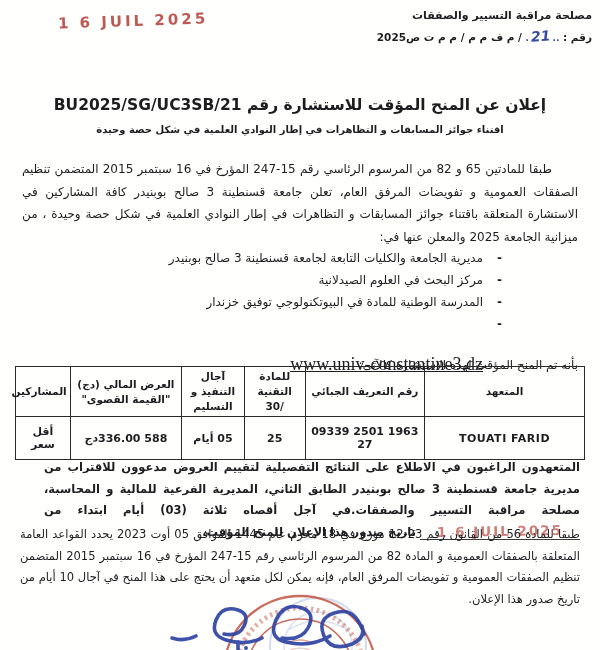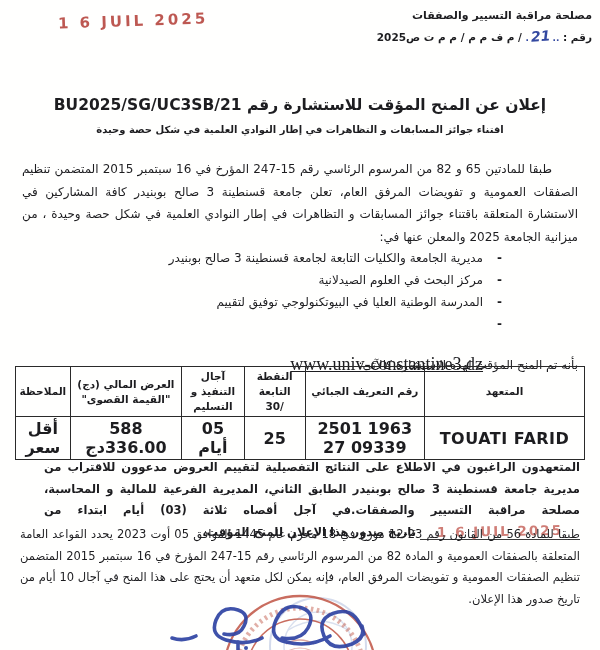--- a/index.html
+++ b/index.html
@@ -65,21 +65,21 @@
   
   table.results{
     position:absolute;top:366px;left:15px;width:570px;
     border-collapse:collapse;direction:rtl;table-layout:fixed;
   }
   table.results th,table.results td{
     border:1.2px solid #2a2a2a;text-align:center;vertical-align:middle;
     padding:2px 3px;
   }
   table.results th{font-size:10.5px;font-weight:bold;height:40px;line-height:15px;}
-  table.results td{font-size:16px;font-weight:bold;height:38px;}
+  table.results td{font-size:11px;font-weight:bold;height:38px;}
   .col-supplier{width:158px;} .col-tax{width:118px;} .col-score{width:60px;}
   .col-delay{width:62px;} .col-price{width:110px;} .col-note{width:54px;}
   .cell-supplier{font-size:12.5px;letter-spacing:.5px;}
   .cell-tax{font-size:12px;}
   .cell-note{font-weight:normal;font-size:11px;}
 
   
   .bold-para{
     position:absolute;top:457px;right:20px;left:20px;
     font-size:11.5px;font-weight:bold;line-height:21.5px;margin-left:24px;
@@ -124,21 +124,21 @@
   <div class="para para1"><span class="indent"></span><span>طبقا للمادتين 65 و 82 من المرسوم الرئاسي رقم 15-247 المؤرخ في 16 سبتمبر 2015 المتضمن تنظيم الصفقات العمومية و تفويضات المرفق العام، تعلن  جامعة قسنطينة 3 صالح بوبنيدر كافة المشاركين في الاستشارة المتعلقة باقتناء جوائز المسابقات و التظاهرات في إطار النوادي العلمية  في شكل حصة وحيدة ، من ميزانية الجامعة  2025 والمعلن عنها في:</span></div>
 
   <div class="bullets">
     <div class="bullet">
       <span>مديرية الجامعة والكليات التابعة لجامعة قسنطينة 3 صالح بوبنيدر</span>
     </div>
     <div class="bullet">
       <span>مركز البحث في العلوم الصيدلانية</span>
     </div>
     <div class="bullet">
-      <span>المدرسة الوطنية العليا في البيوتكنولوجي توفيق لتقييم</span>
+      <span>المدرسة الوطنية للمادة في البيوتكنولوجي توفيق خزندار</span>
     </div>
     <div class="bullet">
       <span class="website-url">www.univ-constantine3.dz</span>
     </div>
   </div>
 
   <div class="award-line">بأنه تم المنح المؤقت لهذه الاستشارة كالآتي:</div>
 
   <table class="results">
     <colgroup>
@@ -151,32 +151,32 @@
     </colgroup>
     <tbody>
         <tr>
       <th>
         <div>المتعهد</div>
       </th>
       <th>
         <div>رقم التعريف الجبائي</div>
       </th>
       <th>
-        <div>النقطة التابعة</div>
+        <div>للمادة التقنية</div>
         <div>/30</div>
       </th>
       <th>
         <div>آجال التنفيذ و التسليم</div>
       </th>
       <th>
         <div>العرض المالي  (دج)</div>
         <div>"القيمة القصوى"</div>
       </th>
       <th>
-        <div>الملاحظة</div>
+        <div>المشاركين</div>
       </th>
     </tr>
     <tr>
       <td class="cell-supplier">TOUATI FARID</td>
       <td class="cell-tax">1963 2501 09339 27</td>
       <td>25</td>
       <td>05 أيام</td>
       <td>588 336.00دج</td>
       <td class="cell-note">أقل سعر</td>
     </tr>

